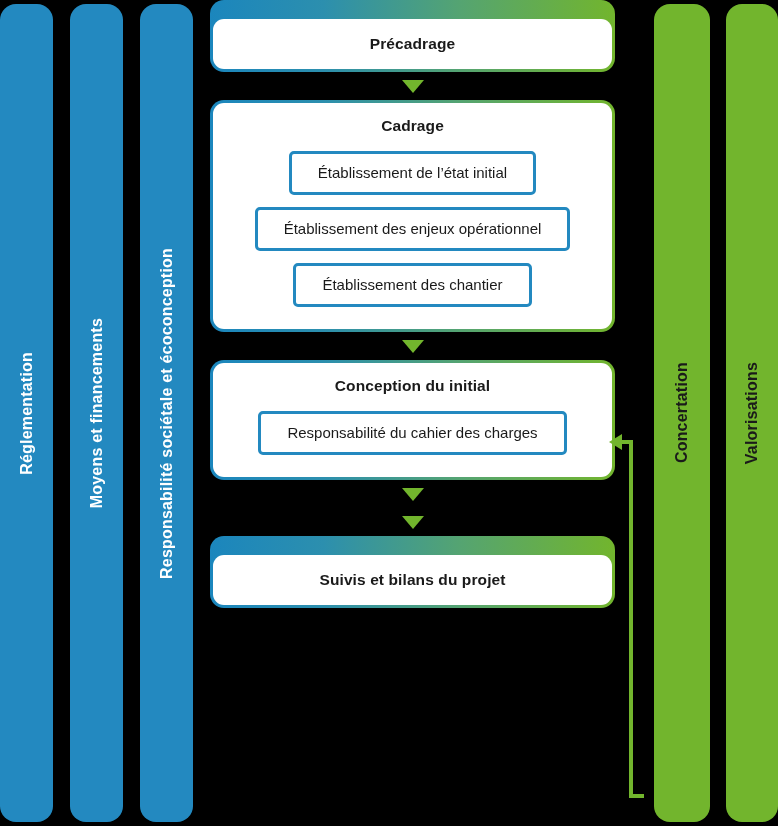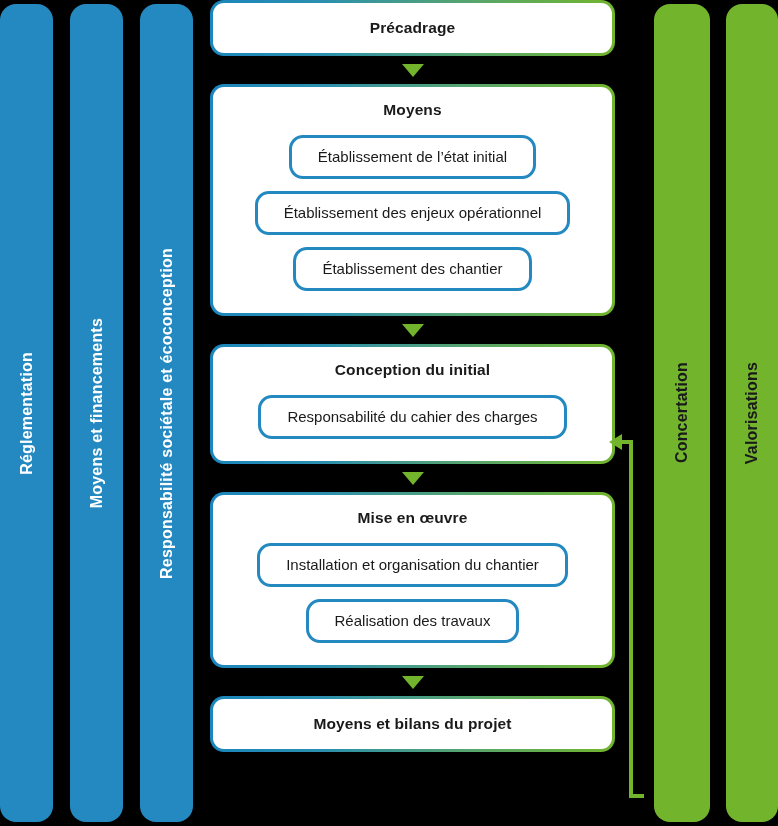--- a/index.html
+++ b/index.html
@@ -66,35 +66,36 @@
     border-radius: 11px;
     padding: 14px 14px 16px 14px;
     box-sizing: border-box;
     display: flex;
     flex-direction: column;
     align-items: center;
   }
   .stage.simple .stage-inner {
     padding: 16px 14px;
     justify-content: center;
+    margin-top: 16px;
   }
   .stage-title {
     font-weight: bold;
     font-size: 15.5px;
     color: #1a1a1a;
     text-align: center;
     letter-spacing: 0.1px;
   }
   .stage .stage-title { margin-bottom: 10px; }
   .stage.simple .stage-title { margin-bottom: 0; }
 
   
   .substep {
     border: 3px solid #2389c0;
-    border-radius: 14px;
+    border-radius: 5px;
     background: #ffffff;
     color: #1a1a1a;
     font-size: 15px;
     line-height: 1.2;
     padding: 10px 26px;
     margin: 6px 0;
     text-align: center;
     box-sizing: border-box;
     white-space: nowrap;
   }
@@ -156,21 +157,21 @@
         <div class="stage-title">Précadrage</div>
       </div>
     </div>
 
     <div class="connector">
       <div class="arrow-down"></div>
     </div>
 
     <div class="stage">
       <div class="stage-inner">
-        <div class="stage-title">Moyens</div>
+        <div class="stage-title">Cadrage</div>
         <div class="substep">Établissement de l’état initial</div>
         <div class="substep">Établissement des enjeux opérationnel</div>
         <div class="substep">Établissement des chantier</div>
       </div>
     </div>
 
     <div class="connector">
       <div class="arrow-down"></div>
     </div>
 
@@ -178,35 +179,28 @@
       <div class="stage-inner">
         <div class="stage-title">Conception du initial</div>
         <div class="substep">Responsabilité du cahier des charges</div>
       </div>
     </div>
 
     <div class="connector">
       <div class="arrow-down"></div>
     </div>
 
-    <div class="stage">
-      <div class="stage-inner">
-        <div class="stage-title">Mise en œuvre</div>
-        <div class="substep">Installation et organisation du chantier</div>
-        <div class="substep">Réalisation des travaux</div>
-      </div>
-    </div>
 
     <div class="connector">
       <div class="arrow-down"></div>
     </div>
 
     <div class="stage simple">
       <div class="stage-inner">
-        <div class="stage-title">Moyens et bilans du projet</div>
+        <div class="stage-title">Suivis et bilans du projet</div>
       </div>
     </div>
 
   </div>
 
   <svg id="feedback-loop" viewBox="0 0 36 372">
     <path d="M 36 364 L 23 364 L 23 10 L 14 10" fill="none" stroke="#72b52d" stroke-width="4"></path>
     <polygon points="14,2 14,18 1,10" fill="#72b52d"></polygon>
   </svg>
 

